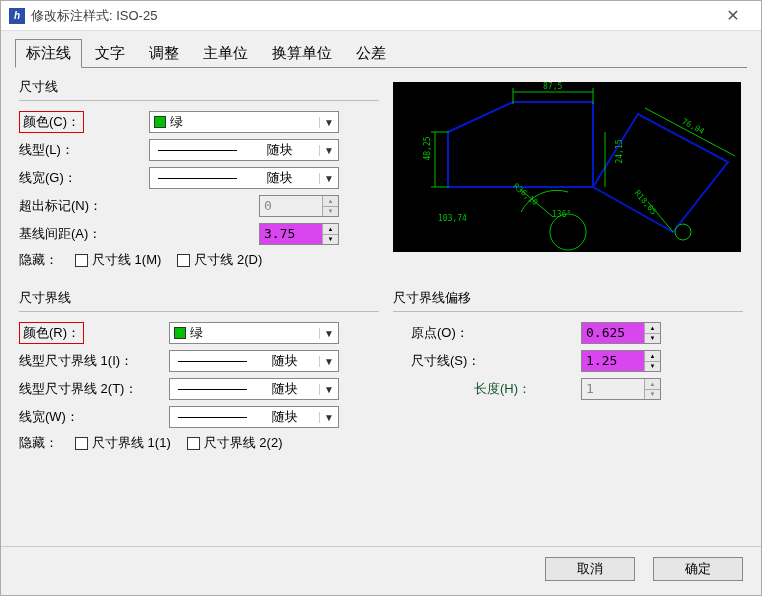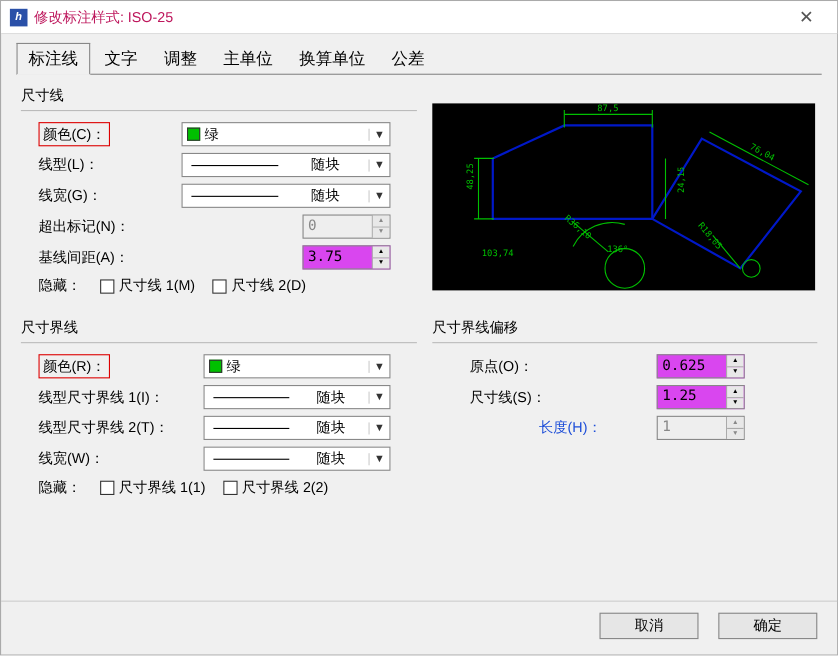--- a/index.html
+++ b/index.html
@@ -32,21 +32,21 @@
     background: #2a50a8;
     color: #fff;
     font-size: 10px;
     font-style: italic;
     font-weight: bold;
     display: inline-flex;
     align-items: center;
     justify-content: center;
     margin-right: 6px;
   }
-  .titlebar .title { flex: 1; color: #be185d; }
+  .titlebar .title { flex: 1; color: #404040; }
   .titlebar .close {
     width: 40px; height: 28px;
     display: flex; align-items: center; justify-content: center;
     color: #555; font-size: 16px; cursor: pointer;
   }
   .tabs {
     display: flex;
     padding: 8px 14px 0 14px;
     gap: 2px;
   }
@@ -85,21 +85,21 @@
     font-size: 13px;
     margin-bottom: 4px;
   }
   .group-divider {
     border-top: 1px solid #bbb;
     margin: 0 0 10px 0;
   }
   .row {
     display: flex;
     align-items: center;
-    margin: 6px 16px;
+    margin: 6px 0;
   }
   .row label {
     display: inline-block;
   }
   .label-col { width: 130px; }
   .highlight {
     border: 1px solid #d00;
     padding: 1px 3px;
     display: inline-block;
   }
@@ -179,21 +179,21 @@
     margin-right: 4px;
   }
   .preview {
     width: 348px;
     height: 170px;
     background: #000;
     position: relative;
     color: #00c000;
     font-family: monospace;
     font-size: 8px;
-    margin-top: 16px;
+    margin-top: 4px;
     overflow: hidden;
   }
   .preview .blue-poly {
     position: absolute;
     stroke: #0018c8;
     stroke-width: 2;
     fill: none;
   }
   .preview .green-dim {
     position: absolute;
@@ -219,21 +219,21 @@
     height: 24px;
     border: 1px solid #888;
     background: #e6e6e6;
     display: inline-flex;
     align-items: center;
     justify-content: center;
     cursor: pointer;
     font-size: 13px;
   }
   .ext-group .row label.label-col { width: 150px; }
-  .disabled-text { color: #1d4ed8; }
+  .disabled-text { color: #14532d; }
 </style>
 </head>
 <body>
 
 <div class="window">
 
   <div class="titlebar">
     <span class="icon">h</span>
     <span class="title">修改标注样式: ISO-25</span>
     <span class="close">✕</span>

